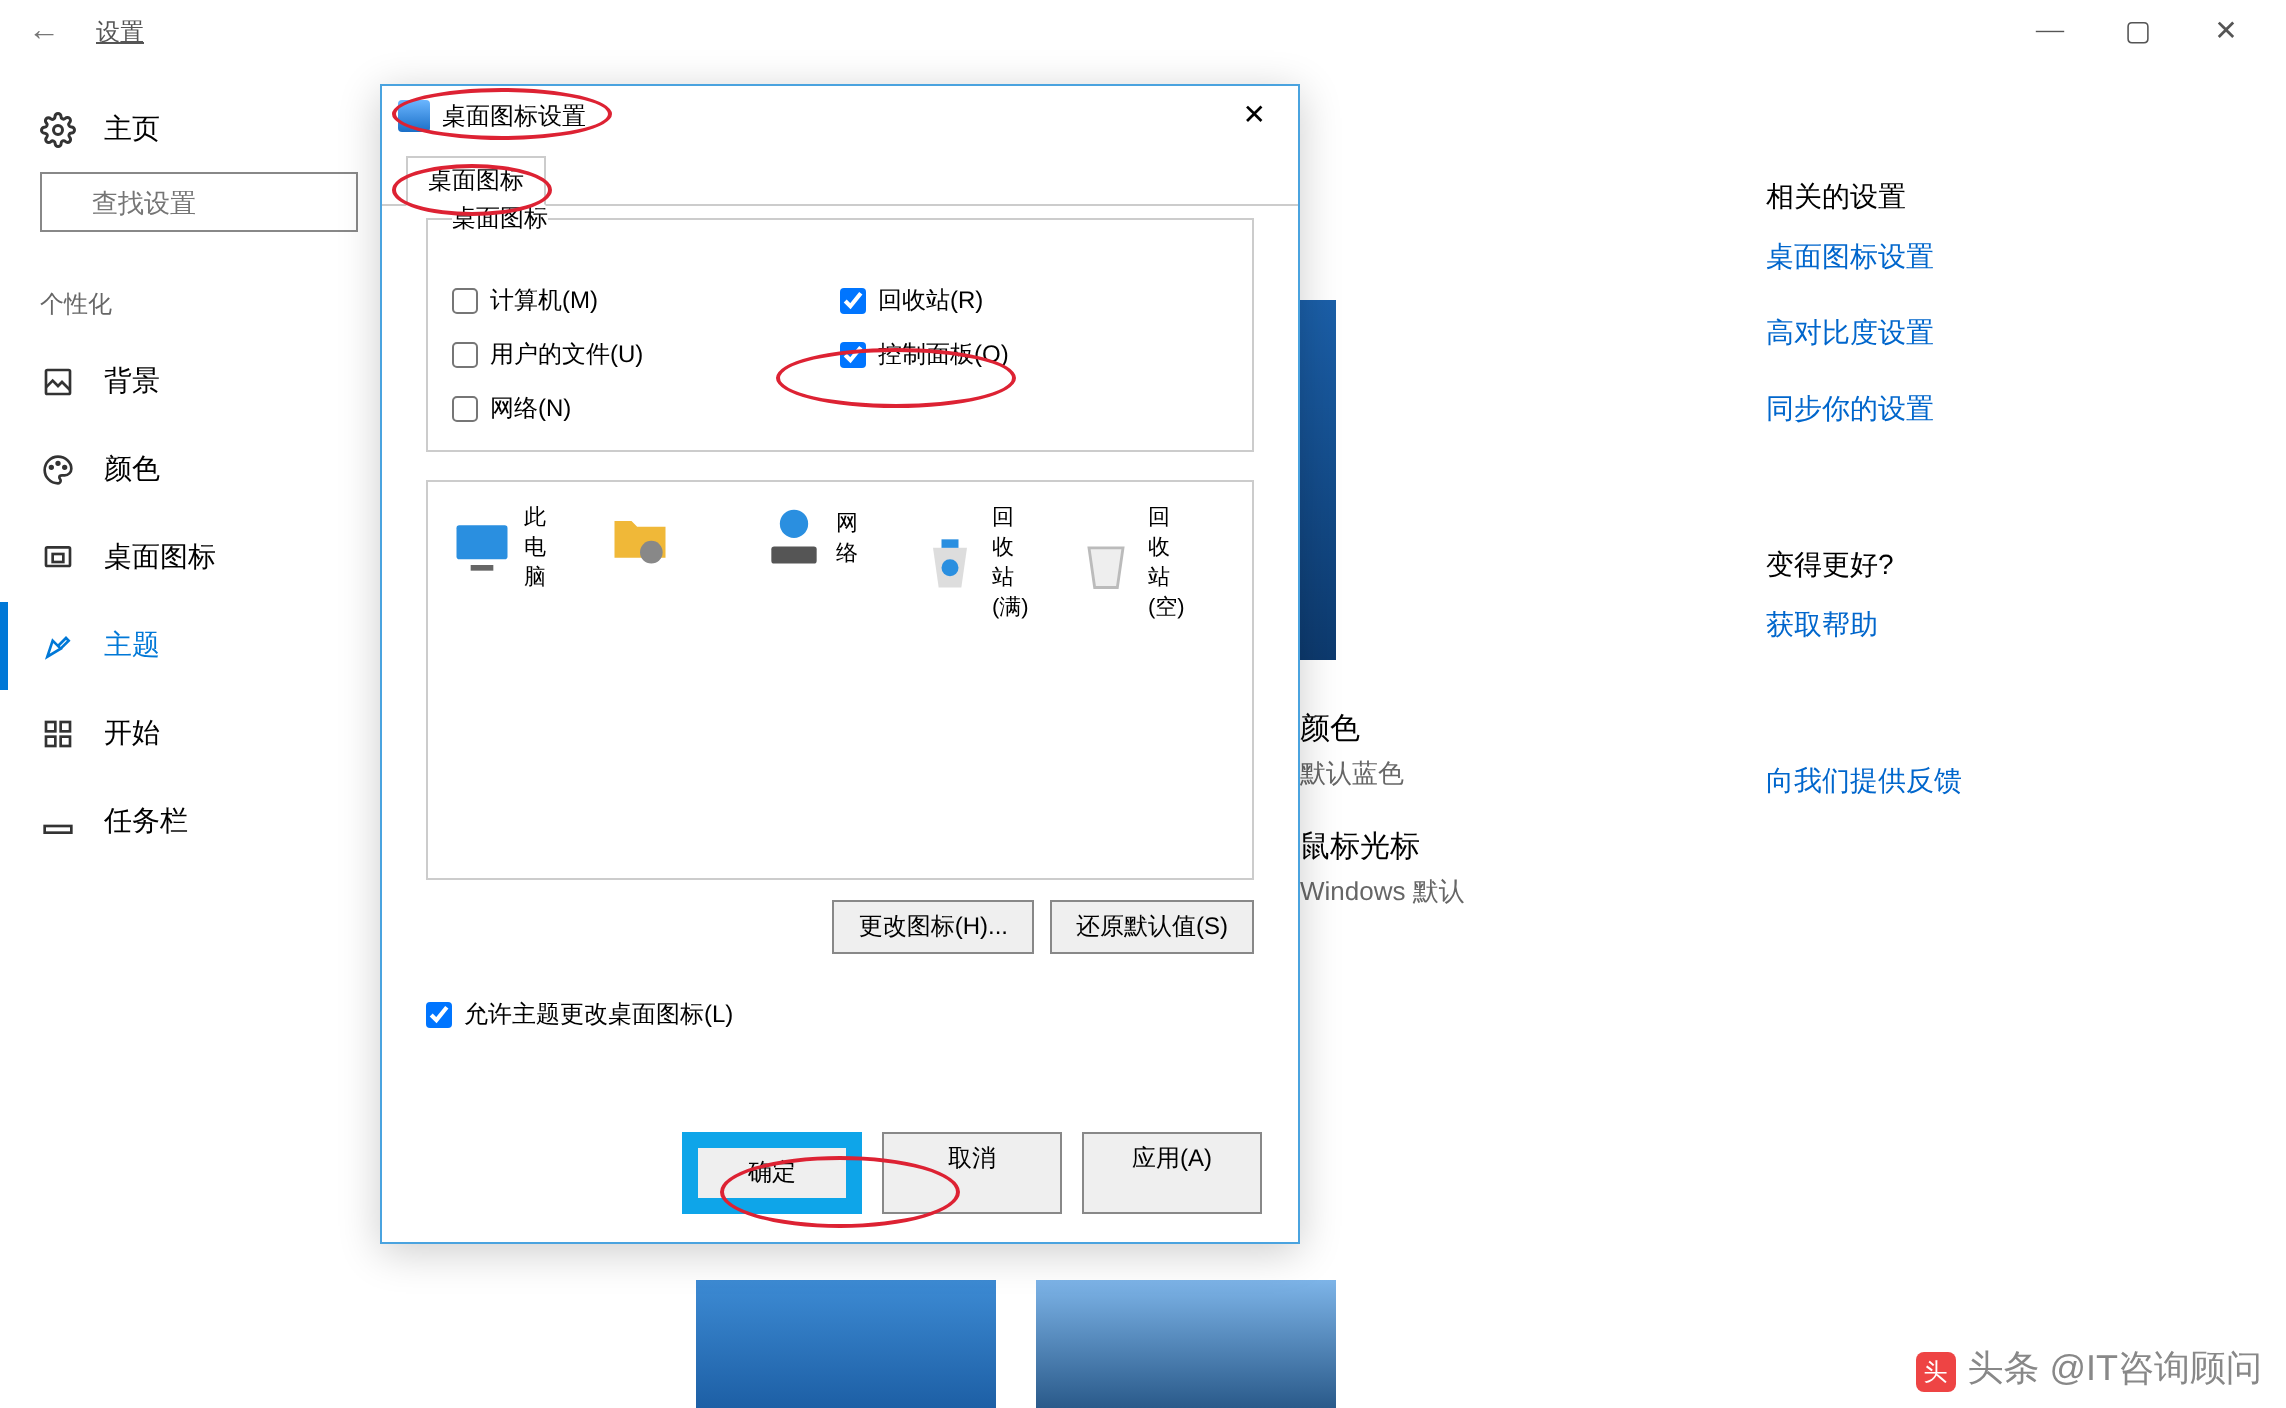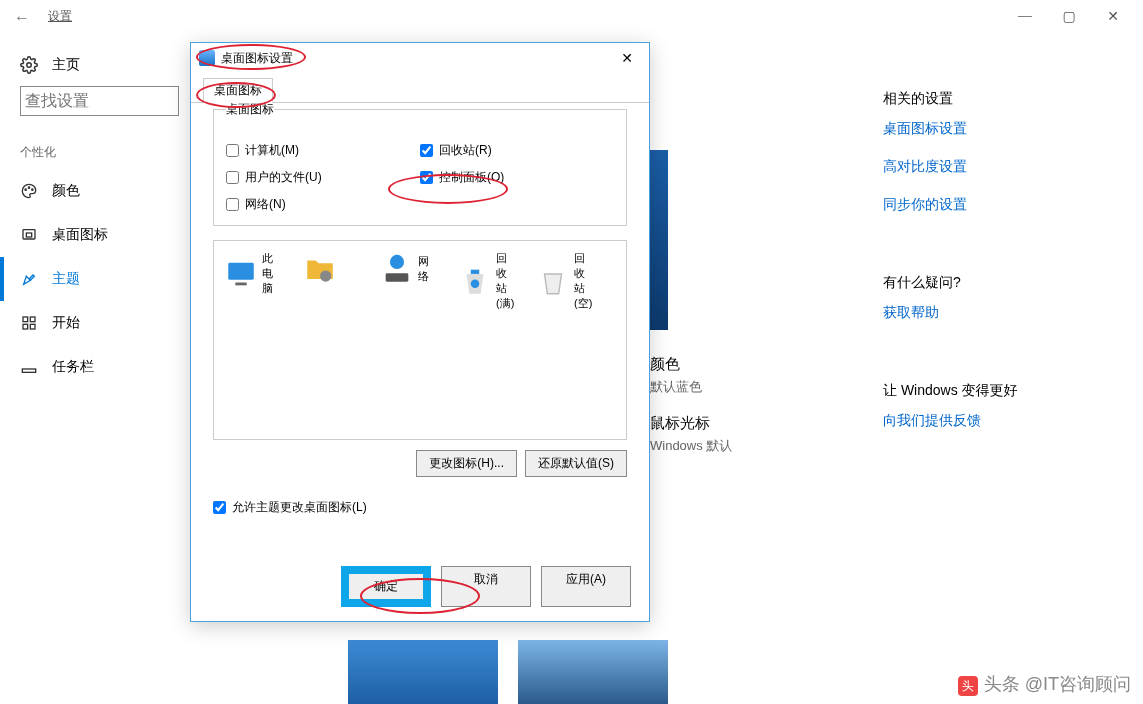--- a/index.html
+++ b/index.html
@@ -8,21 +8,21 @@
 
 .titlebar { height: 32px; display: flex; align-items: center; padding: 0 8px; }
 .titlebar .back { width: 28px; text-align: center; color: #777; font-size: 16px; }
 .titlebar .title { margin-left: 12px; color: #555; font-size: 12px; text-decoration: underline; }
 .titlebar .winctrls { margin-left: auto; display: flex; }
 .titlebar .winctrls div { width: 44px; height: 32px; display:flex; align-items:center; justify-content:center; color:#555; font-size:14px; font-family: "Segoe UI"; }
 
 
 .sidebar { position:absolute; left:0; top:40px; width:200px; padding: 10px 0 0 20px; }
 .sidebar .home { display:flex; align-items:flex-start; gap:14px; margin:6px 0 12px 0; font-size:14px; }
-.sidebar .search { width:159px; height:30px; border:1px solid #888; padding:0 4px; font-size:16px; }
+.sidebar .search { width:159px; height:30px; border:1px solid #888; padding:0 25px; font-size:13px; }
 .sidebar .section { color:#666; font-size:12px; margin:28px 0 8px 0; }
 .sidebar .item { display:flex; align-items:center; gap:14px; height:44px; font-size:14px; position:relative; }
 .sidebar .item.active { color:#0078D7; }
 .sidebar .item.active::before { content:""; position:absolute; left:-20px; top:0; bottom:0; width:4px; background:#0078D7; }
 .icon-slot { width:18px; height:18px; display:inline-flex; align-items:center; justify-content:center; }
 
 
 .rightpanel { position:absolute; right:0; top:90px; width:260px; padding-right:30px; }
 .rightpanel .heading { font-size:14px; color:#000; margin-bottom:12px; }
 .rightpanel .link { color:#0066CC; font-size:14px; margin-bottom:20px; cursor:pointer; }
@@ -95,20 +95,29 @@
         </svg>
     </span>
     <span>主页</span>
   </div>
   <input class="search" placeholder="查找设置" style="">
   <div class="section">个性化</div>
 
   <div class="item">
     <span class="icon-slot">
         <svg width="16" height="16" viewBox="0 0 24 24" fill="none" stroke="#333" stroke-width="2">
+          <rect x="3" y="3" width="18" height="18" rx="1"></rect>
+          <path d="M3 16l5-5 4 4 3-3 6 6"></path>
+        </svg>
+      </span>
+    <span>背景</span>
+  </div>
+  <div class="item">
+    <span class="icon-slot">
+        <svg width="16" height="16" viewBox="0 0 24 24" fill="none" stroke="#333" stroke-width="2">
           <path d="M12 2a10 10 0 1 0 0 20c1 0 2-1 2-2s-1-1.5-1-2.5 1-1.5 2-1.5h2a5 5 0 0 0 5-5c0-5-4.5-9-10-9z"></path>
           <circle cx="7" cy="10" r="1"></circle>
           <circle cx="12" cy="7" r="1"></circle>
           <circle cx="17" cy="10" r="1"></circle>
         </svg>
       </span>
     <span>颜色</span>
   </div>
   <div class="item">
     <span class="icon-slot">
@@ -156,24 +165,23 @@
   <div class="h">鼠标光标</div>
   <div class="sub">Windows 默认</div>
 </div>
 
 <div class="rightpanel">
   <div class="heading">相关的设置</div>
   <div class="link">桌面图标设置</div>
   <div class="link">高对比度设置</div>
   <div class="link">同步你的设置</div>
   <div class="gap"></div>
-  <div class="heading">有什么疑问?</div>
+  <div class="heading">变得更好?</div>
   <div class="link">获取帮助</div>
   <div class="gap"></div>
-  <div class="heading">让 Windows 变得更好</div>
   <div class="link">向我们提供反馈</div>
 </div>
 
 <div class="thumbs">
   <div class="thumb"></div>
   <div class="thumb sky"></div>
 </div>
 
 <div class="dialog">
   <div class="dlg-title">

